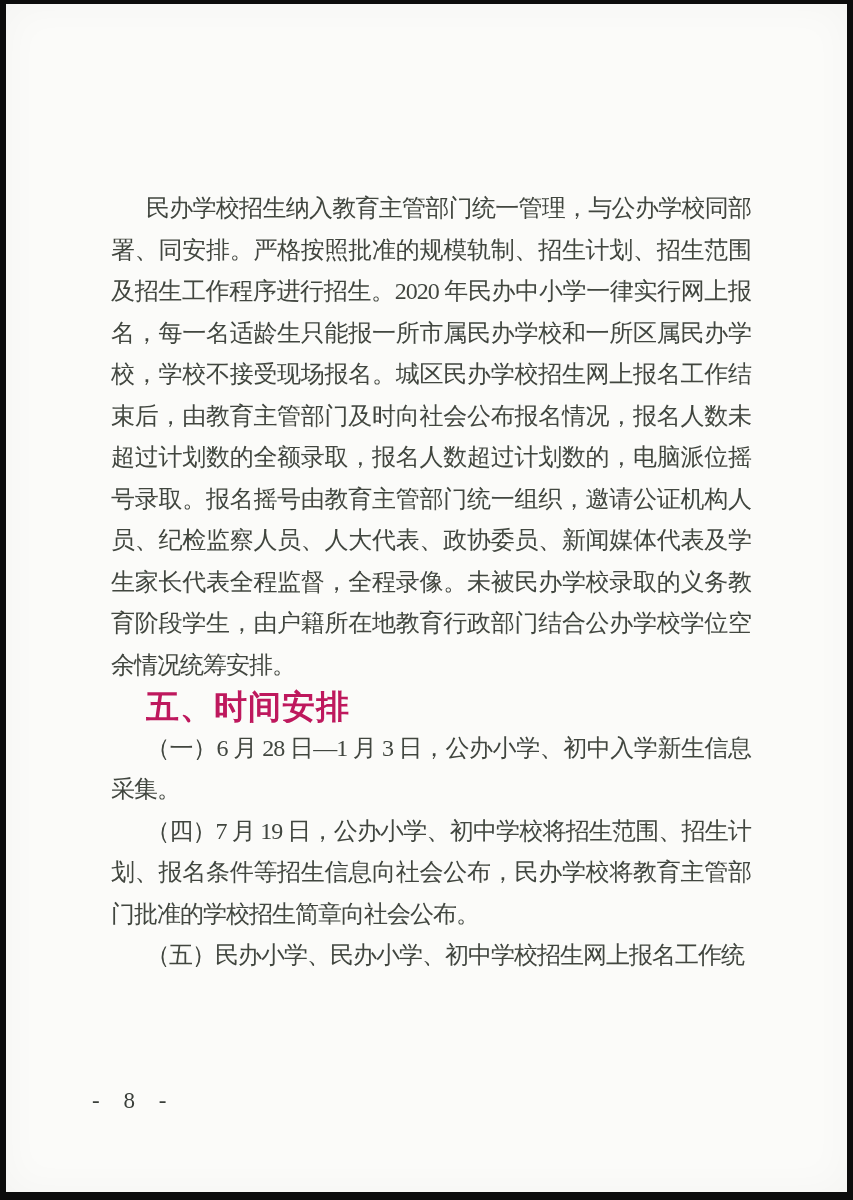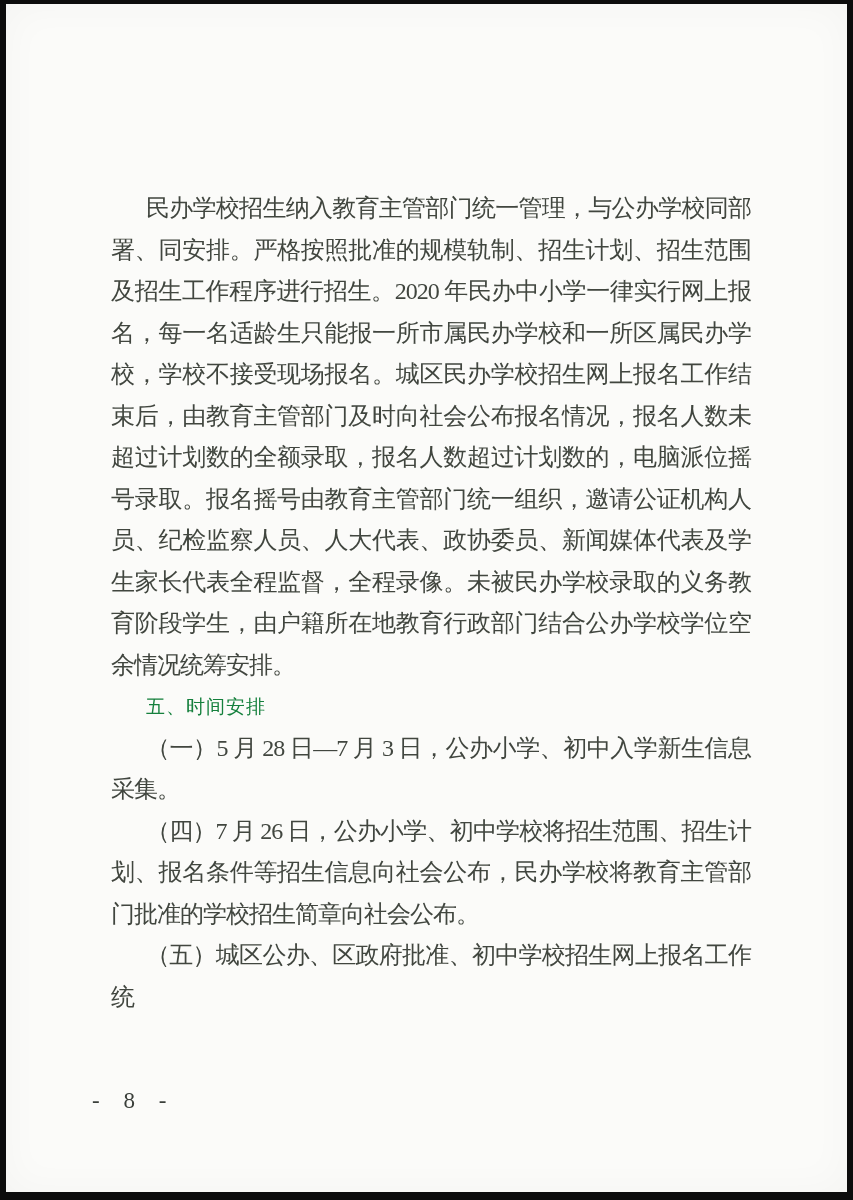--- a/index.html
+++ b/index.html
@@ -35,23 +35,23 @@
     text-align: justify;
     margin-top: 21px;
   }
   .doc-body p {
     margin: 0;
     text-indent: 35px;
   }
   .doc-body h2 {
     margin: 0;
     font-family: "Liberation Sans", sans-serif;
-    font-size: 19px;
-    font-weight: normal;
-    color: #15803d;
+    font-size: 33px;
+    font-weight: bold;
+    color: #be185d;
     line-height: 41.5px;
     text-indent: 35px;
     letter-spacing: 1px;
   }
   .page-number {
     position: absolute;
     left: 86px;
     top: 1082px;
     font-size: 23px;
     color: #3a3f3a;
@@ -59,18 +59,18 @@
     line-height: 30px;
   }
 </style>
 </head>
 <body>
 
 <div class="scan-page">
   <div class="doc-body">
     <p>民办学校招生纳入教育主管部门统一管理，与公办学校同部署、同安排。严格按照批准的规模轨制、招生计划、招生范围及招生工作程序进行招生。2020 年民办中小学一律实行网上报名，每一名适龄生只能报一所市属民办学校和一所区属民办学校，学校不接受现场报名。城区民办学校招生网上报名工作结束后，由教育主管部门及时向社会公布报名情况，报名人数未超过计划数的全额录取，报名人数超过计划数的，电脑派位摇号录取。报名摇号由教育主管部门统一组织，邀请公证机构人员、纪检监察人员、人大代表、政协委员、新闻媒体代表及学生家长代表全程监督，全程录像。未被民办学校录取的义务教育阶段学生，由户籍所在地教育行政部门结合公办学校学位空余情况统筹安排。</p>
     <h2>五、时间安排</h2>
-    <p>（一）5 月 28 日—7 月 3 日，公办小学、初中入学新生信息采集。</p>
-    <p>（四）7 月 26 日，公办小学、初中学校将招生范围、招生计划、报名条件等招生信息向社会公布，民办学校将教育主管部门批准的学校招生简章向社会公布。</p>
-    <p>（五）城区公办、区政府批准、初中学校招生网上报名工作统</p>
+    <p>（一）6 月 28 日—1 月 3 日，公办小学、初中入学新生信息采集。</p>
+    <p>（四）7 月 19 日，公办小学、初中学校将招生范围、招生计划、报名条件等招生信息向社会公布，民办学校将教育主管部门批准的学校招生简章向社会公布。</p>
+    <p>（五）民办小学、民办小学、初中学校招生网上报名工作统</p>
   </div>
   <div class="page-number">- 8 -</div>
 </div>
 
 </body></html>

